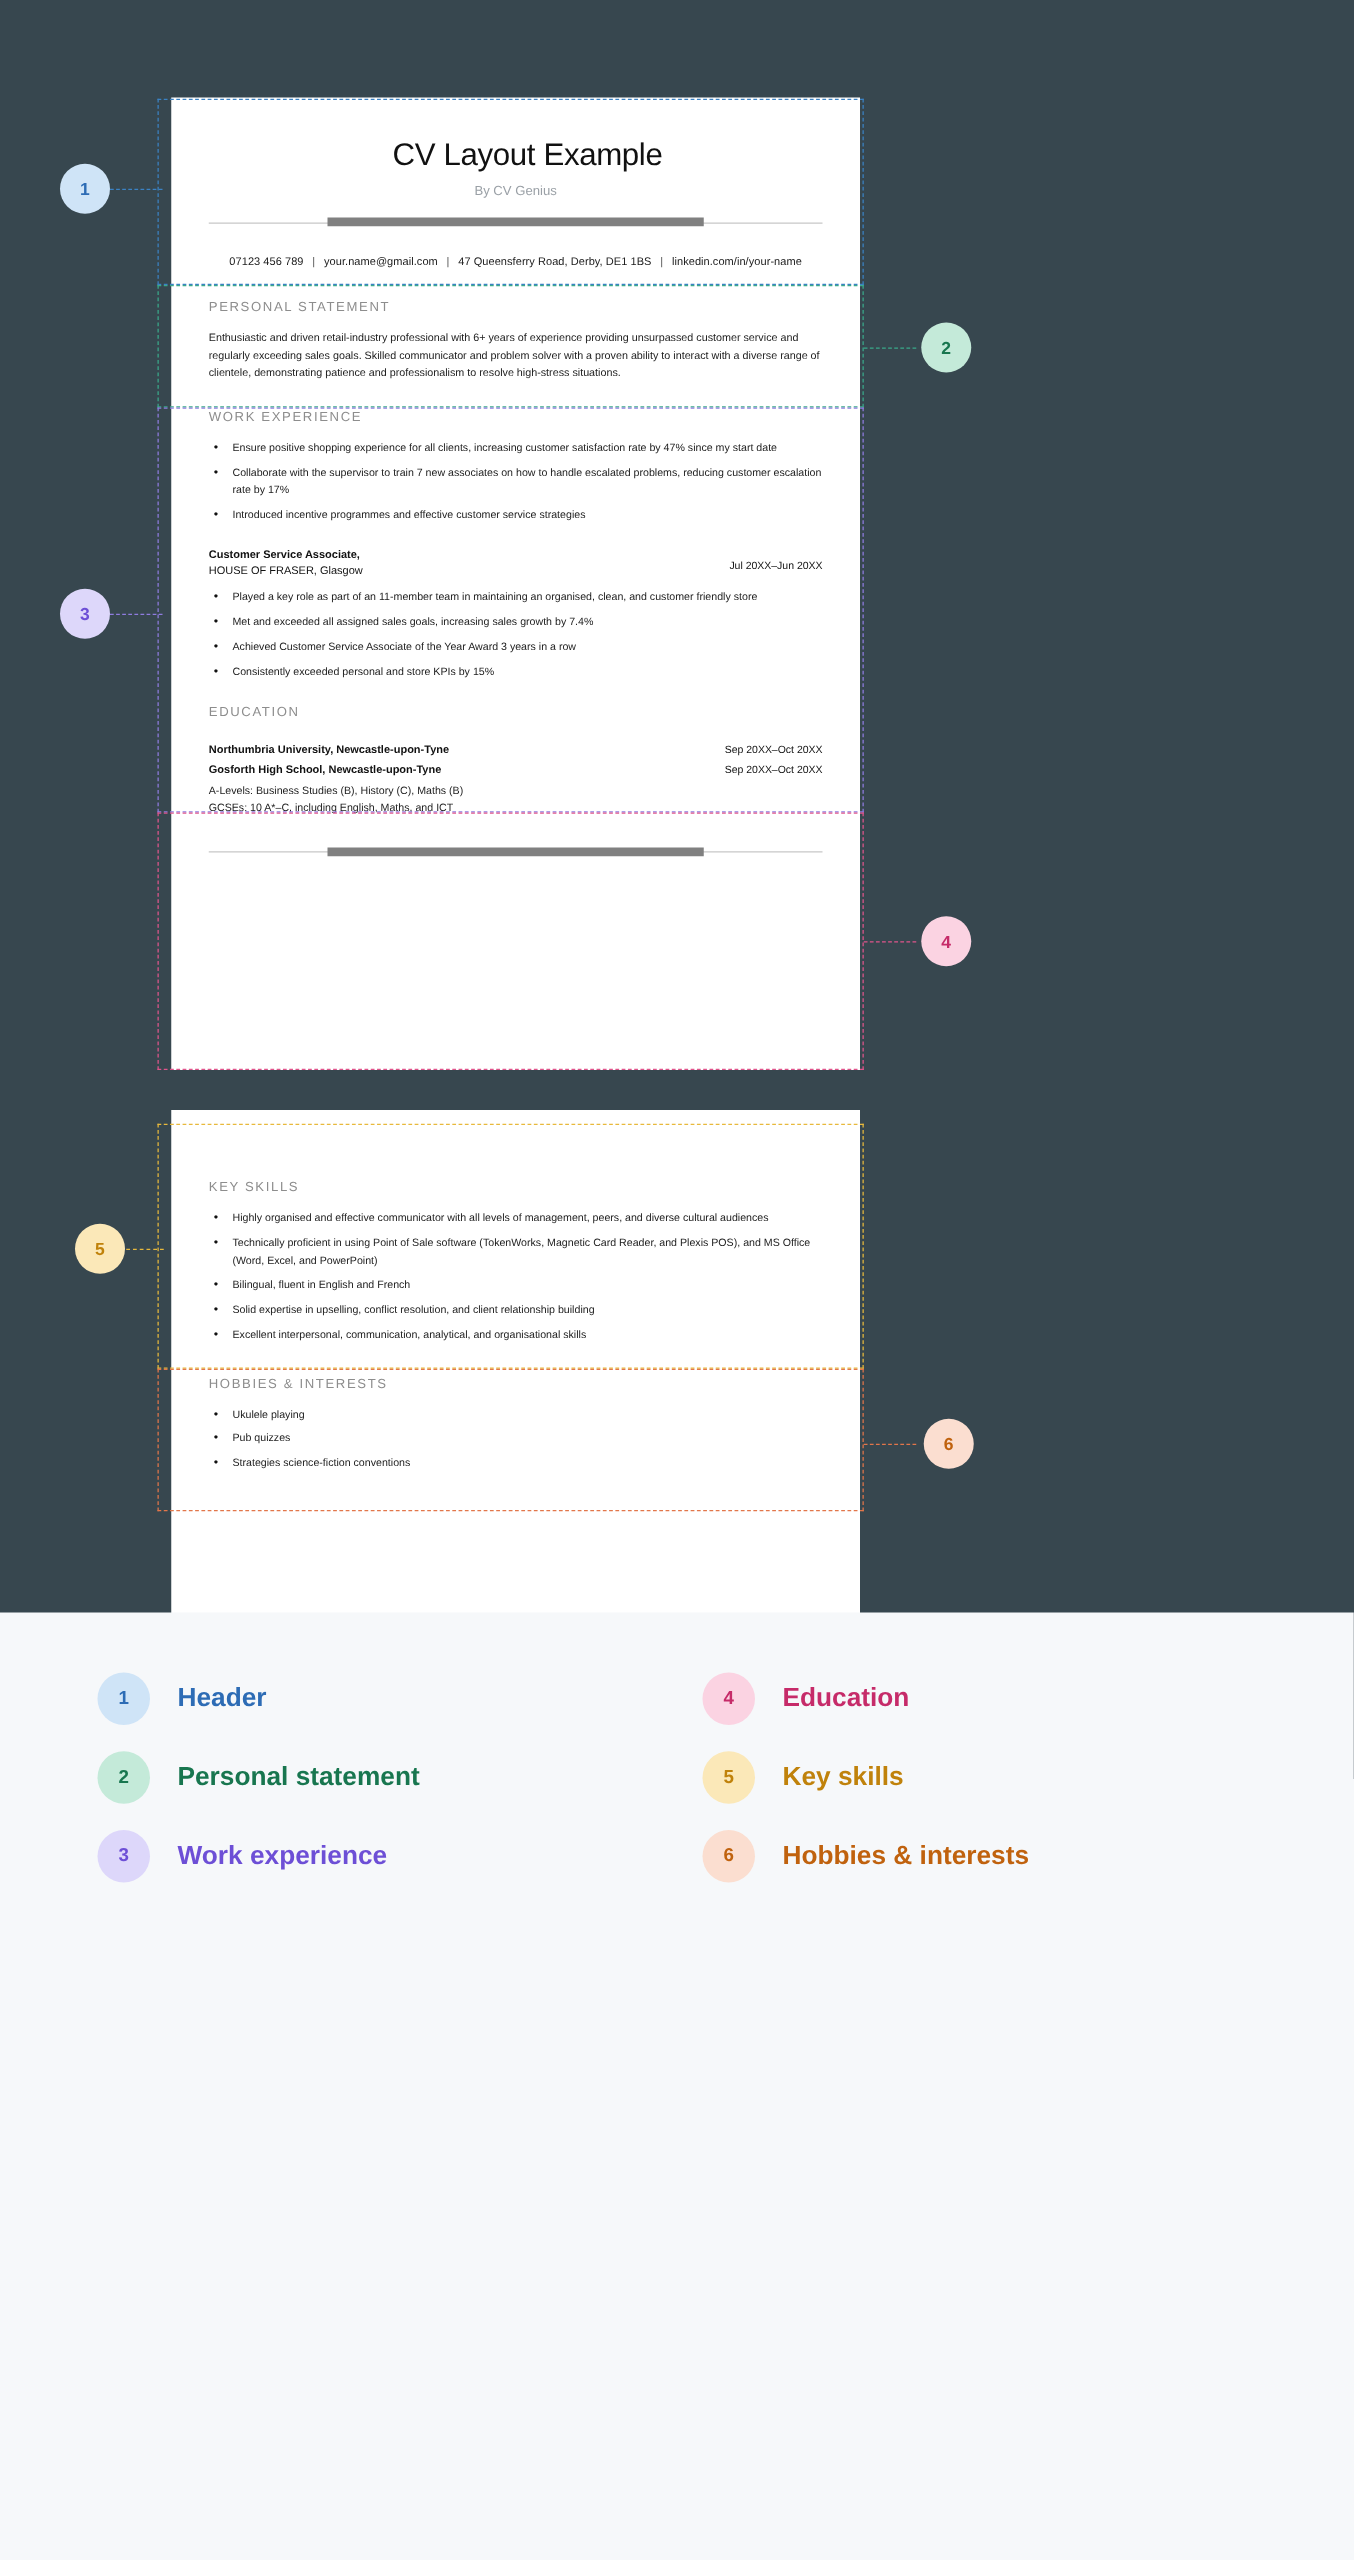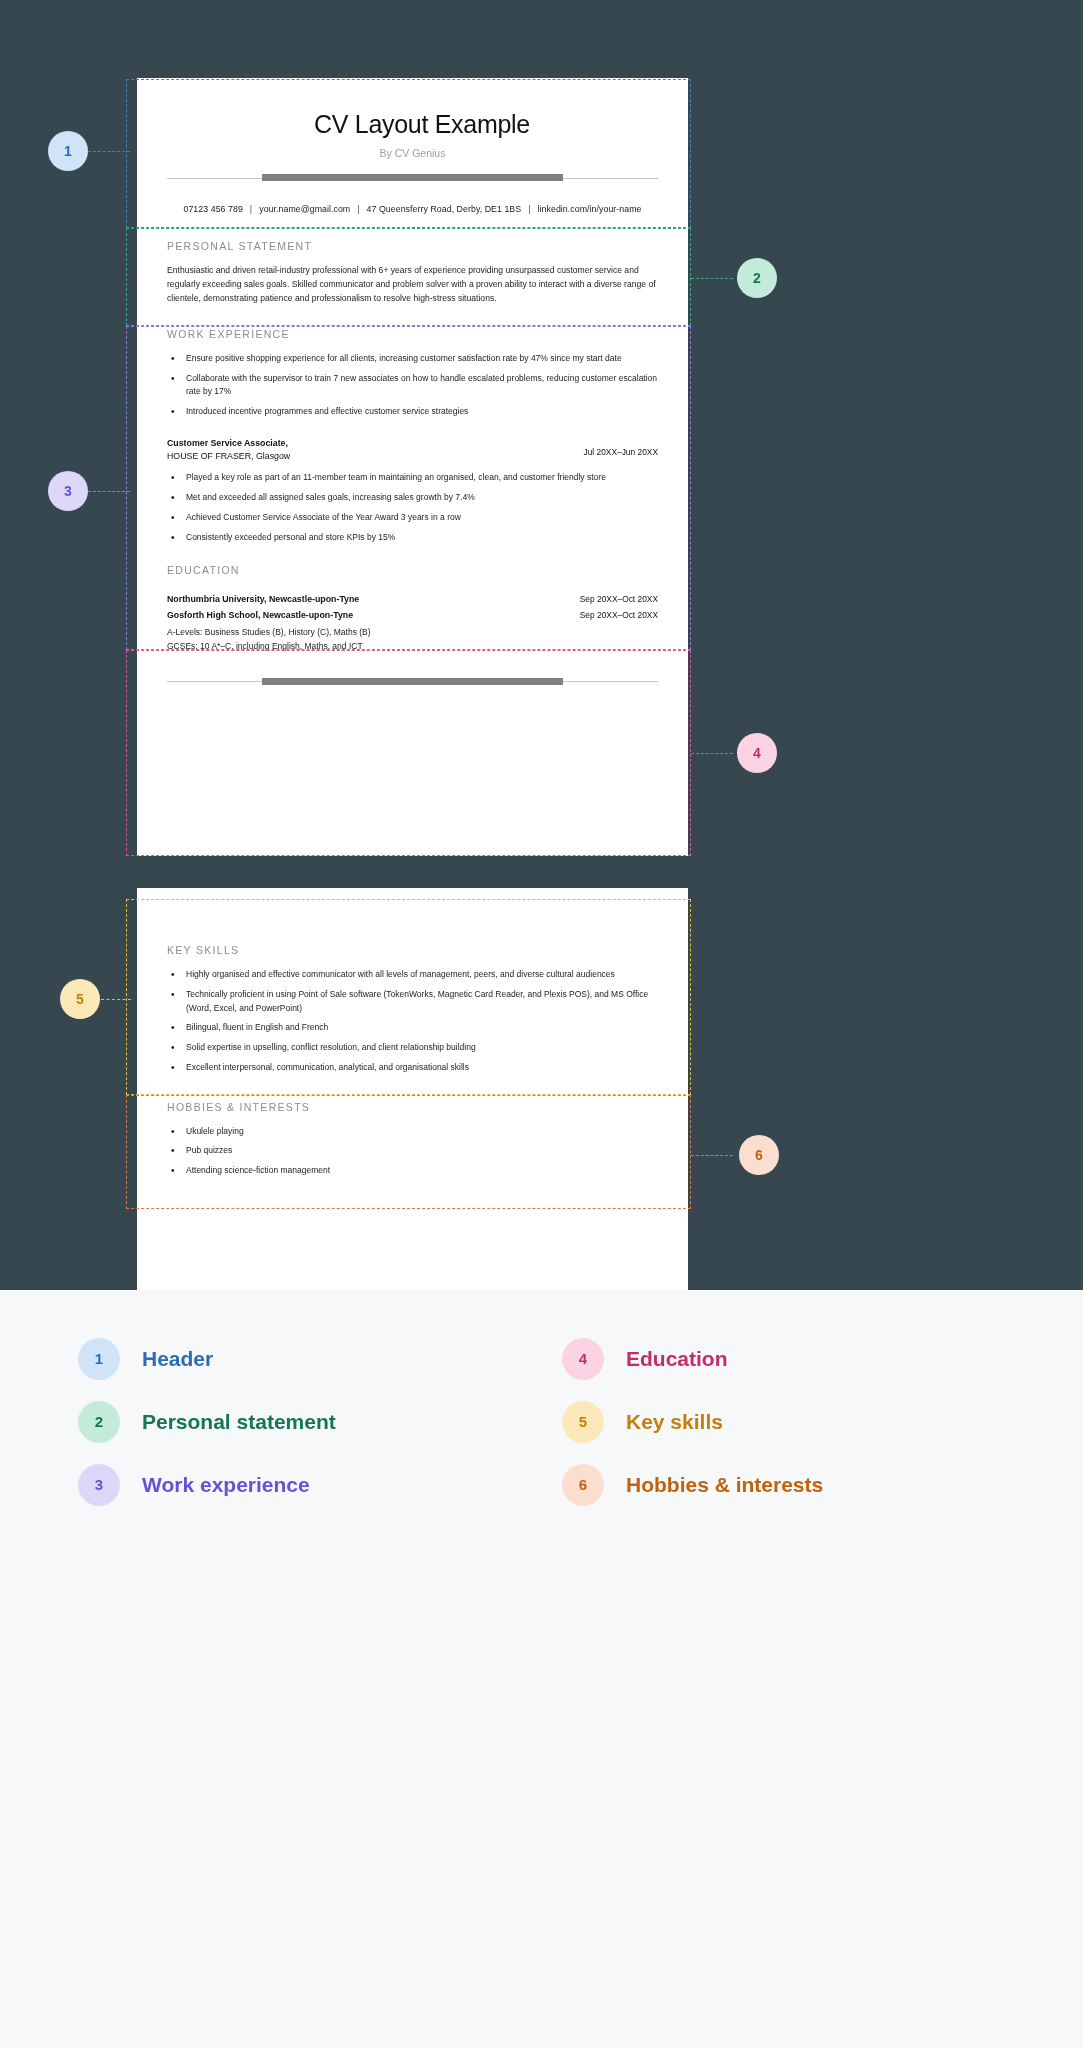--- a/index.html
+++ b/index.html
@@ -213,21 +213,21 @@
           <li>Solid expertise in upselling, conflict resolution, and client relationship building</li>
           <li>Excellent interpersonal, communication, analytical, and organisational skills</li>
         </ul>
       </div>
 
       <div class="sect hb">
         <div class="secthead">HOBBIES &amp; INTERESTS</div>
         <ul class="bul2">
           <li>Ukulele playing</li>
           <li>Pub quizzes</li>
-          <li>Attending science-fiction management</li>
+          <li>Strategies science-fiction conventions</li>
         </ul>
       </div>
     </div>
   </div>
 
   <div class="fade"></div>
 
   <div class="annbox" style="left:126px; top:79px; width:565px; height:149px; border-color:#3b82c4;"></div>
 
   <div class="annbox" style="left:126px; top:228px; width:565px; height:98px; border-color:#3aa98a;"></div>

